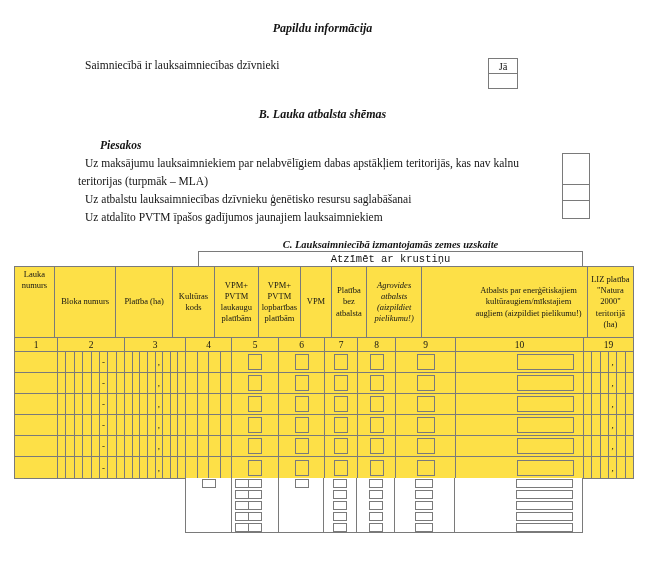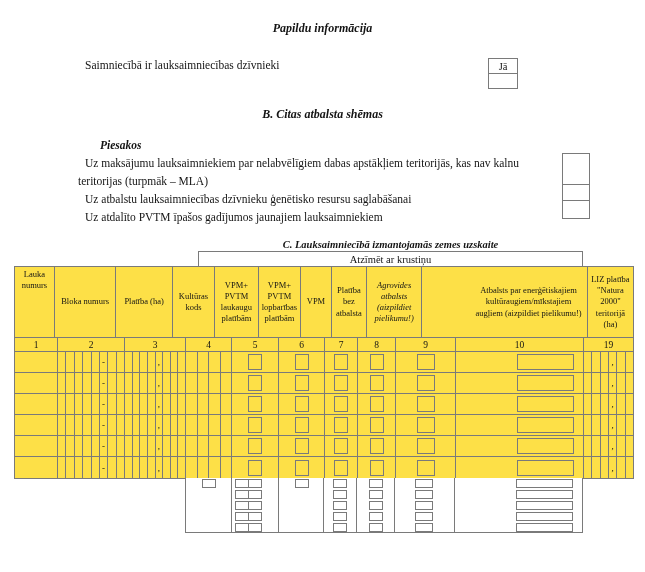--- a/index.html
+++ b/index.html
@@ -29,21 +29,21 @@
   .b-item { left:78px; width:468px; font-size:11.5px; line-height:18px; text-indent:7px; }
 
   
   .b-check { left:562px; width:28px; border:1px solid #7a7a7a; background:#fff; }
 
   
   .c-title { left:198px; top:239px; width:385px; font-size:10.5px; }
   .cross-box {
     left:198px; top:251px; width:385px; height:16px;
     border:1px solid #7a7a7a; font-size:10.5px;
-    display:flex; align-items:center; justify-content:center;
+    display:flex; align-items:center; justify-content:center;font-family:Liberation Mono, monospace;
   }
 
   
   #ctable {
     position:absolute; left:14px; top:266px; width:620px;
     border:1px solid #7a7a7a; background:#fde047;
   }
   .trow { display:flex; border-bottom:1px solid #7a7a7a; }
   .trow:last-child { border-bottom:none; }
   .tcell { border-right:1px solid #7a7a7a; }
@@ -92,21 +92,21 @@
 
 <div class="abs title-line bi center" style="top:21px">Papildu informācija</div>
 
 <div class="abs body-text" style="left:85px; top:59px">Saimniecībā ir lauksaimniecības dzīvnieki</div>
 
 <div class="abs ja-box">
   <div class="ja-cell">Jā</div>
   <div class="ja-cell"></div>
 </div>
 
-<div class="abs title-line bi center" style="top:107px">B. Citas atbalsta shēmas</div>
+<div class="abs title-line bi center" style="top:107px">B. Lauka atbalsta shēmas</div>
 
 <div class="abs bi body-text" style="left:100px; top:139px" title="Piesakos">Piesakos</div>
 
 <div class="abs b-item" style="top:154px">Uz maksājumu lauksaimniekiem par nelabvēlīgiem dabas apstākļiem teritorijās, kas nav kalnu teritorijas (turpmāk – MLA)</div>
 <div class="abs b-item" style="top:190px">Uz atbalstu lauksaimniecības dzīvnieku ģenētisko resursu saglabāšanai</div>
 <div class="abs b-item" style="top:208px">Uz atdalīto PVTM īpašos gadījumos jaunajiem lauksaimniekiem</div>
 
 <div class="abs b-check" style="top:153px; height:32px"></div>
 <div class="abs b-check" style="top:184px; height:17px"></div>
 <div class="abs b-check" style="top:200px; height:19px"></div>

